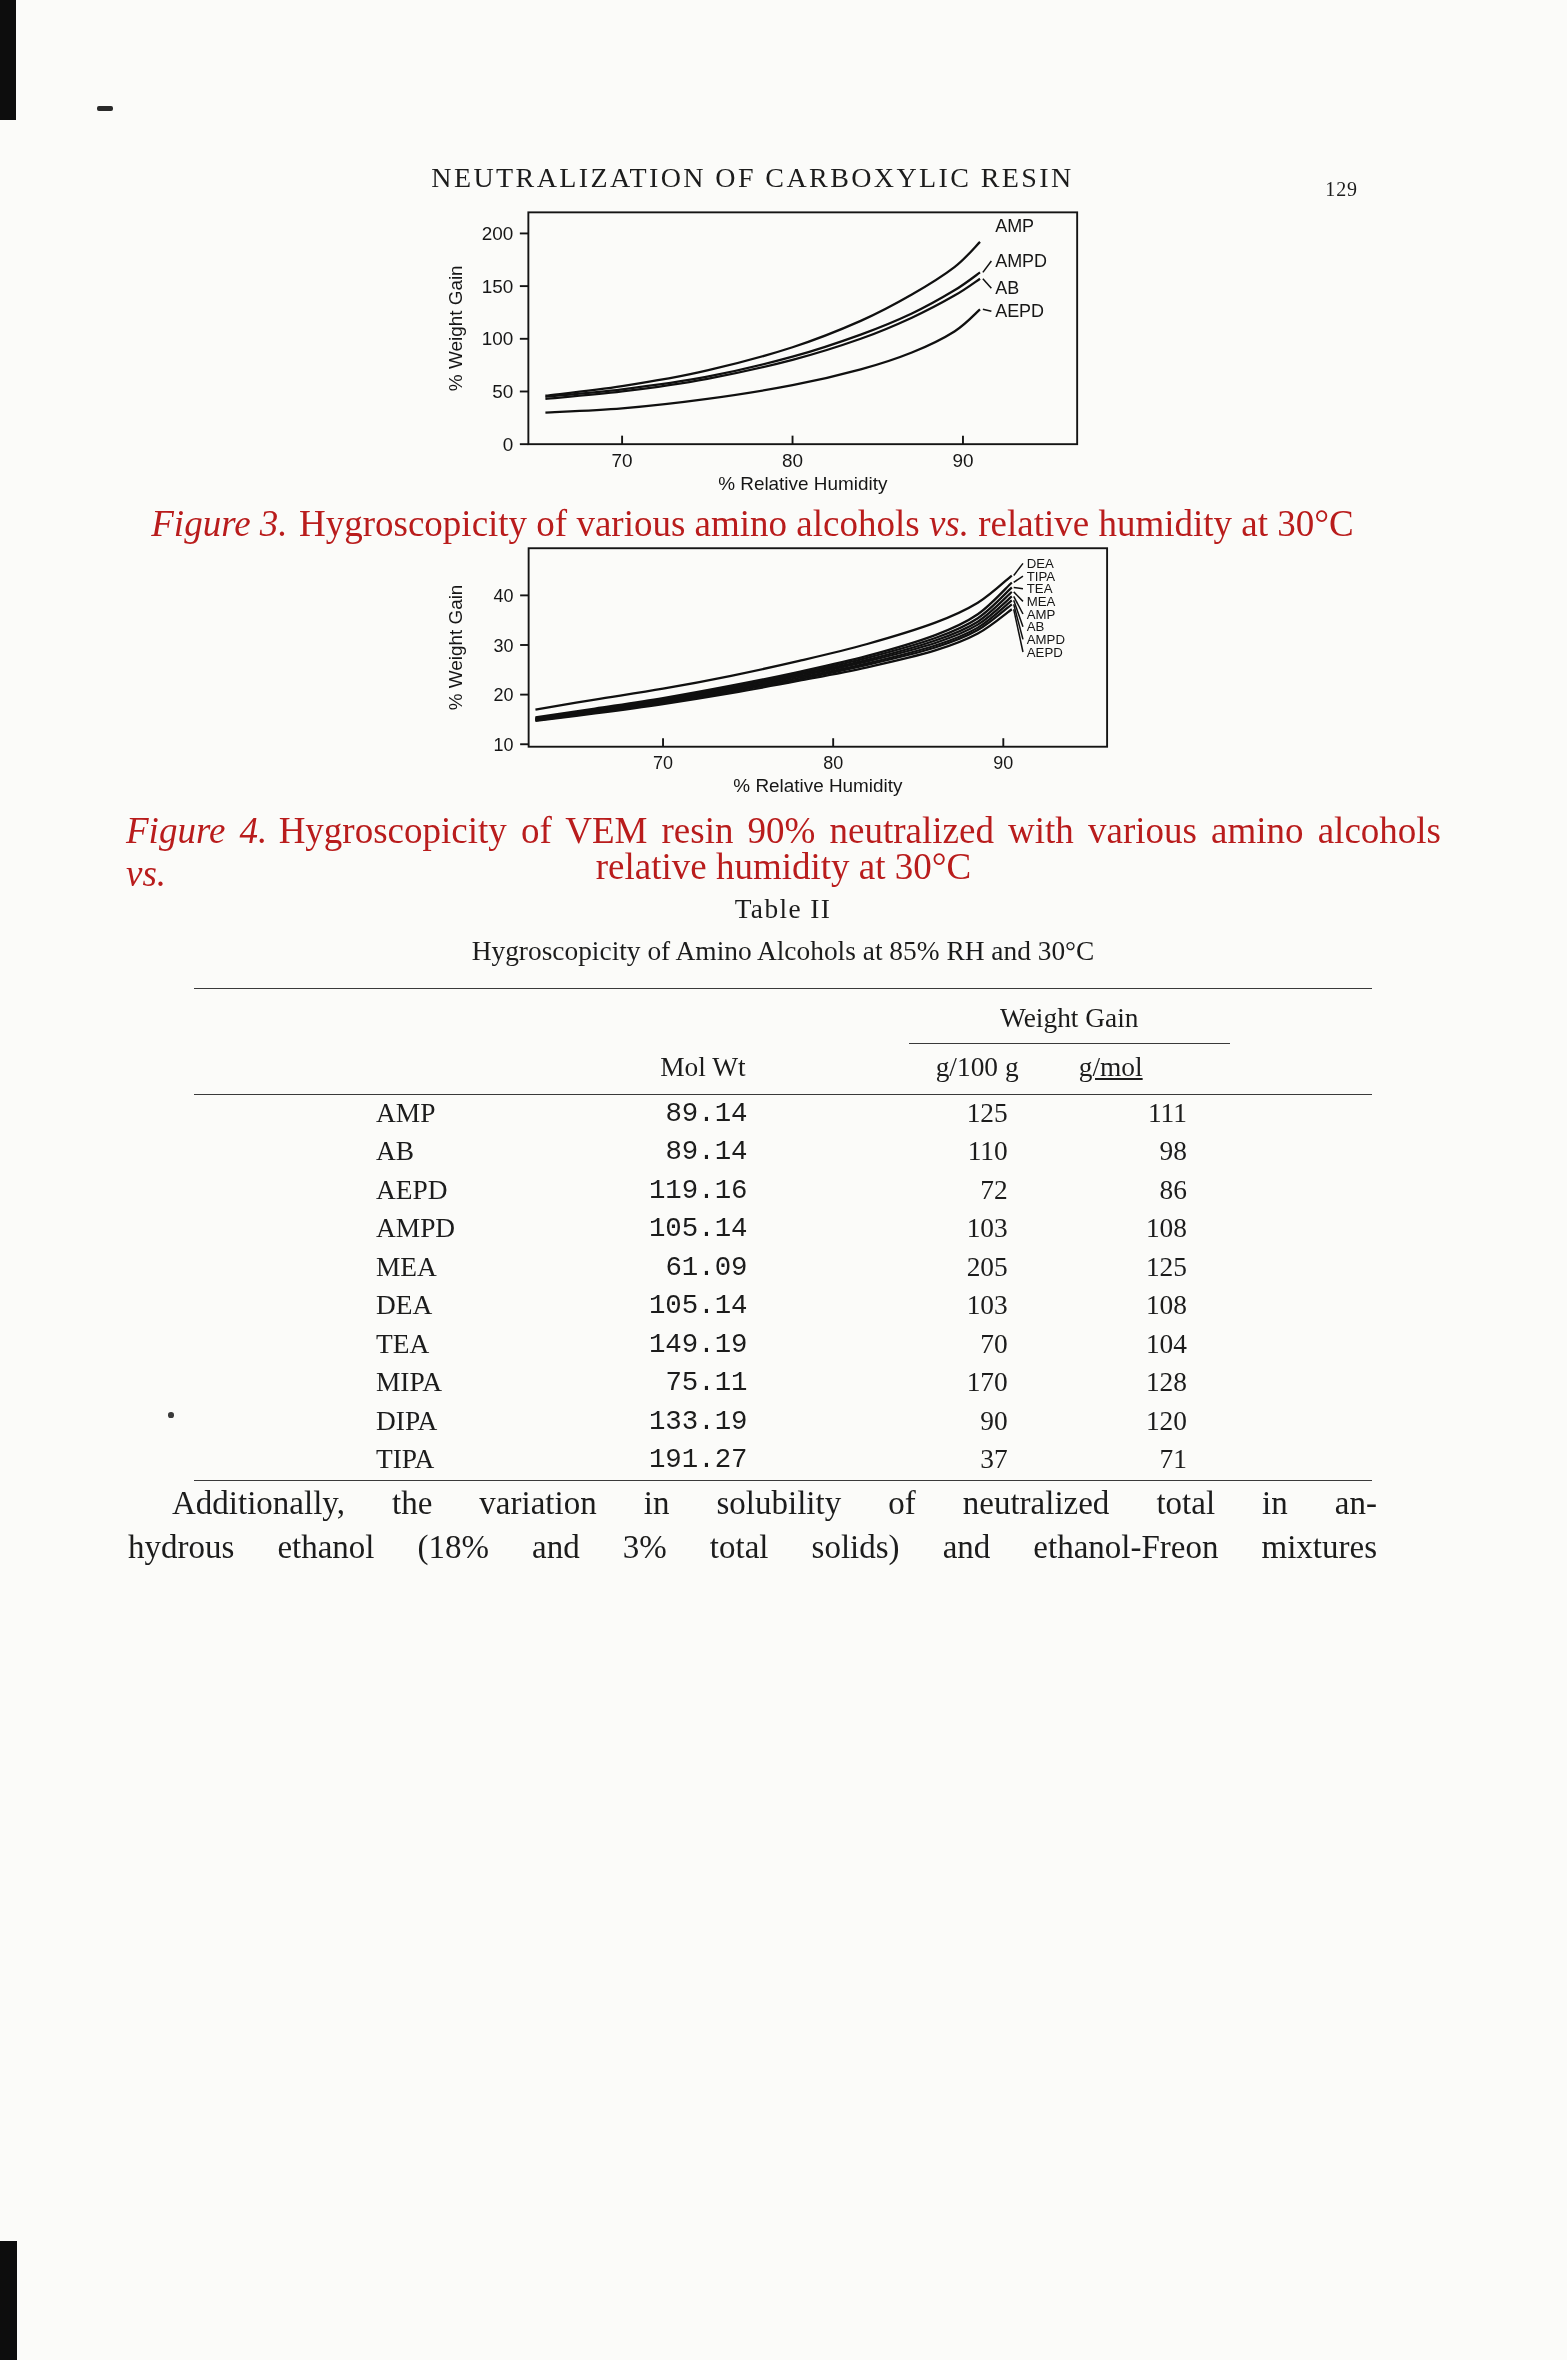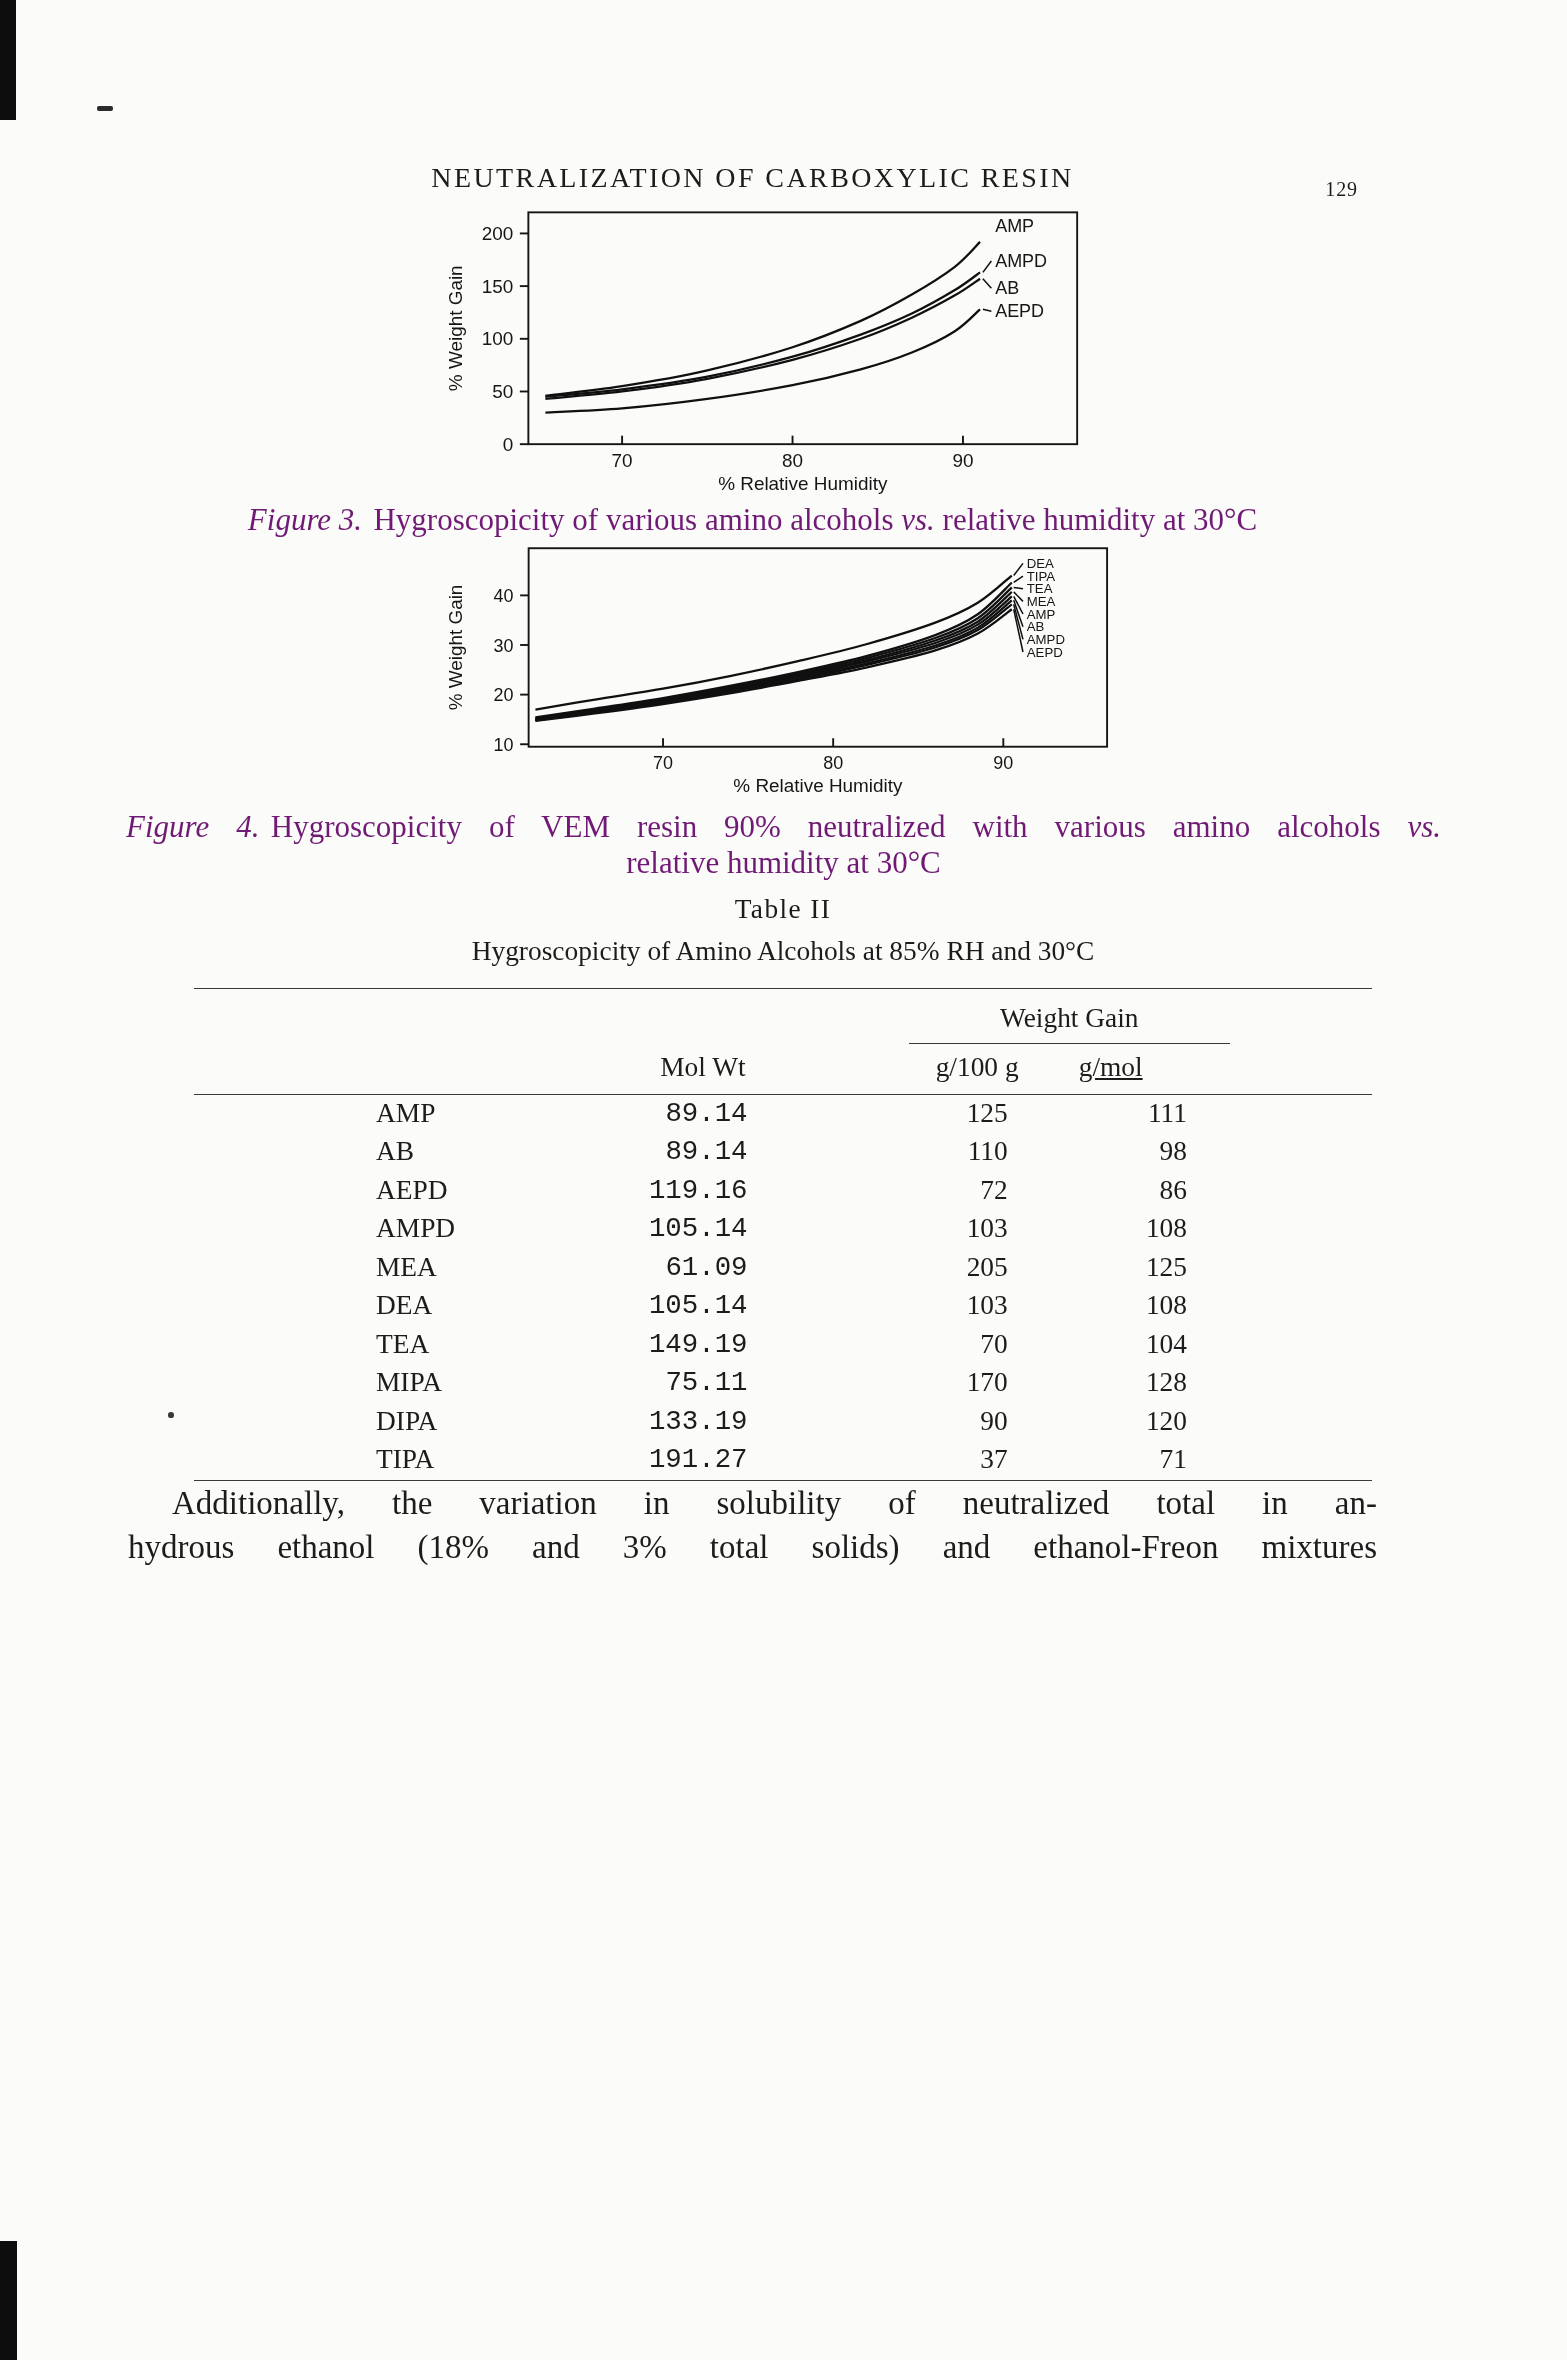--- a/index.html
+++ b/index.html
@@ -26,21 +26,21 @@
   .tick { font-size:20px; }
   #chart4 .tick { font-size:19px; }
   .axis { font-size:20px; }
   .mid { text-anchor:middle; }
   .end { text-anchor:end; }
   .frame { fill:none; stroke:#141414; stroke-width:2; }
   .tickline { stroke:#141414; stroke-width:2; }
   .curve { fill:none; stroke:#101010; stroke-width:2.4; }
   .leader { stroke:#101010; stroke-width:1.6; }
 
-  .caption { font-size:31px; color:#701a75; }
+  .caption { font-size:37px; color:#b91c1c; }
   .cap-label { font-style:italic; margin-right:11.4px; }
   .ital { font-style:italic; }
   .caption3 { position:absolute; top:502px; left:128px; width:1249px; text-align:center; }
   .cap4-line1 { position:absolute; top:809px; left:126px; width:1315px; text-align:justify; text-align-last:justify; }
   .cap4-line2 { position:absolute; top:845px; left:126px; width:1315px; text-align:center; }
 
   .tableblock { position:absolute; top:894px; left:194px; width:1178px; }
   .table-title { text-align:center; font-size:27.4px; letter-spacing:1.4px; }
   .table-subtitle { text-align:center; font-size:27.4px; margin-top:11.4px; }
   table { width:100%; border-collapse:collapse; margin-top:21px;

